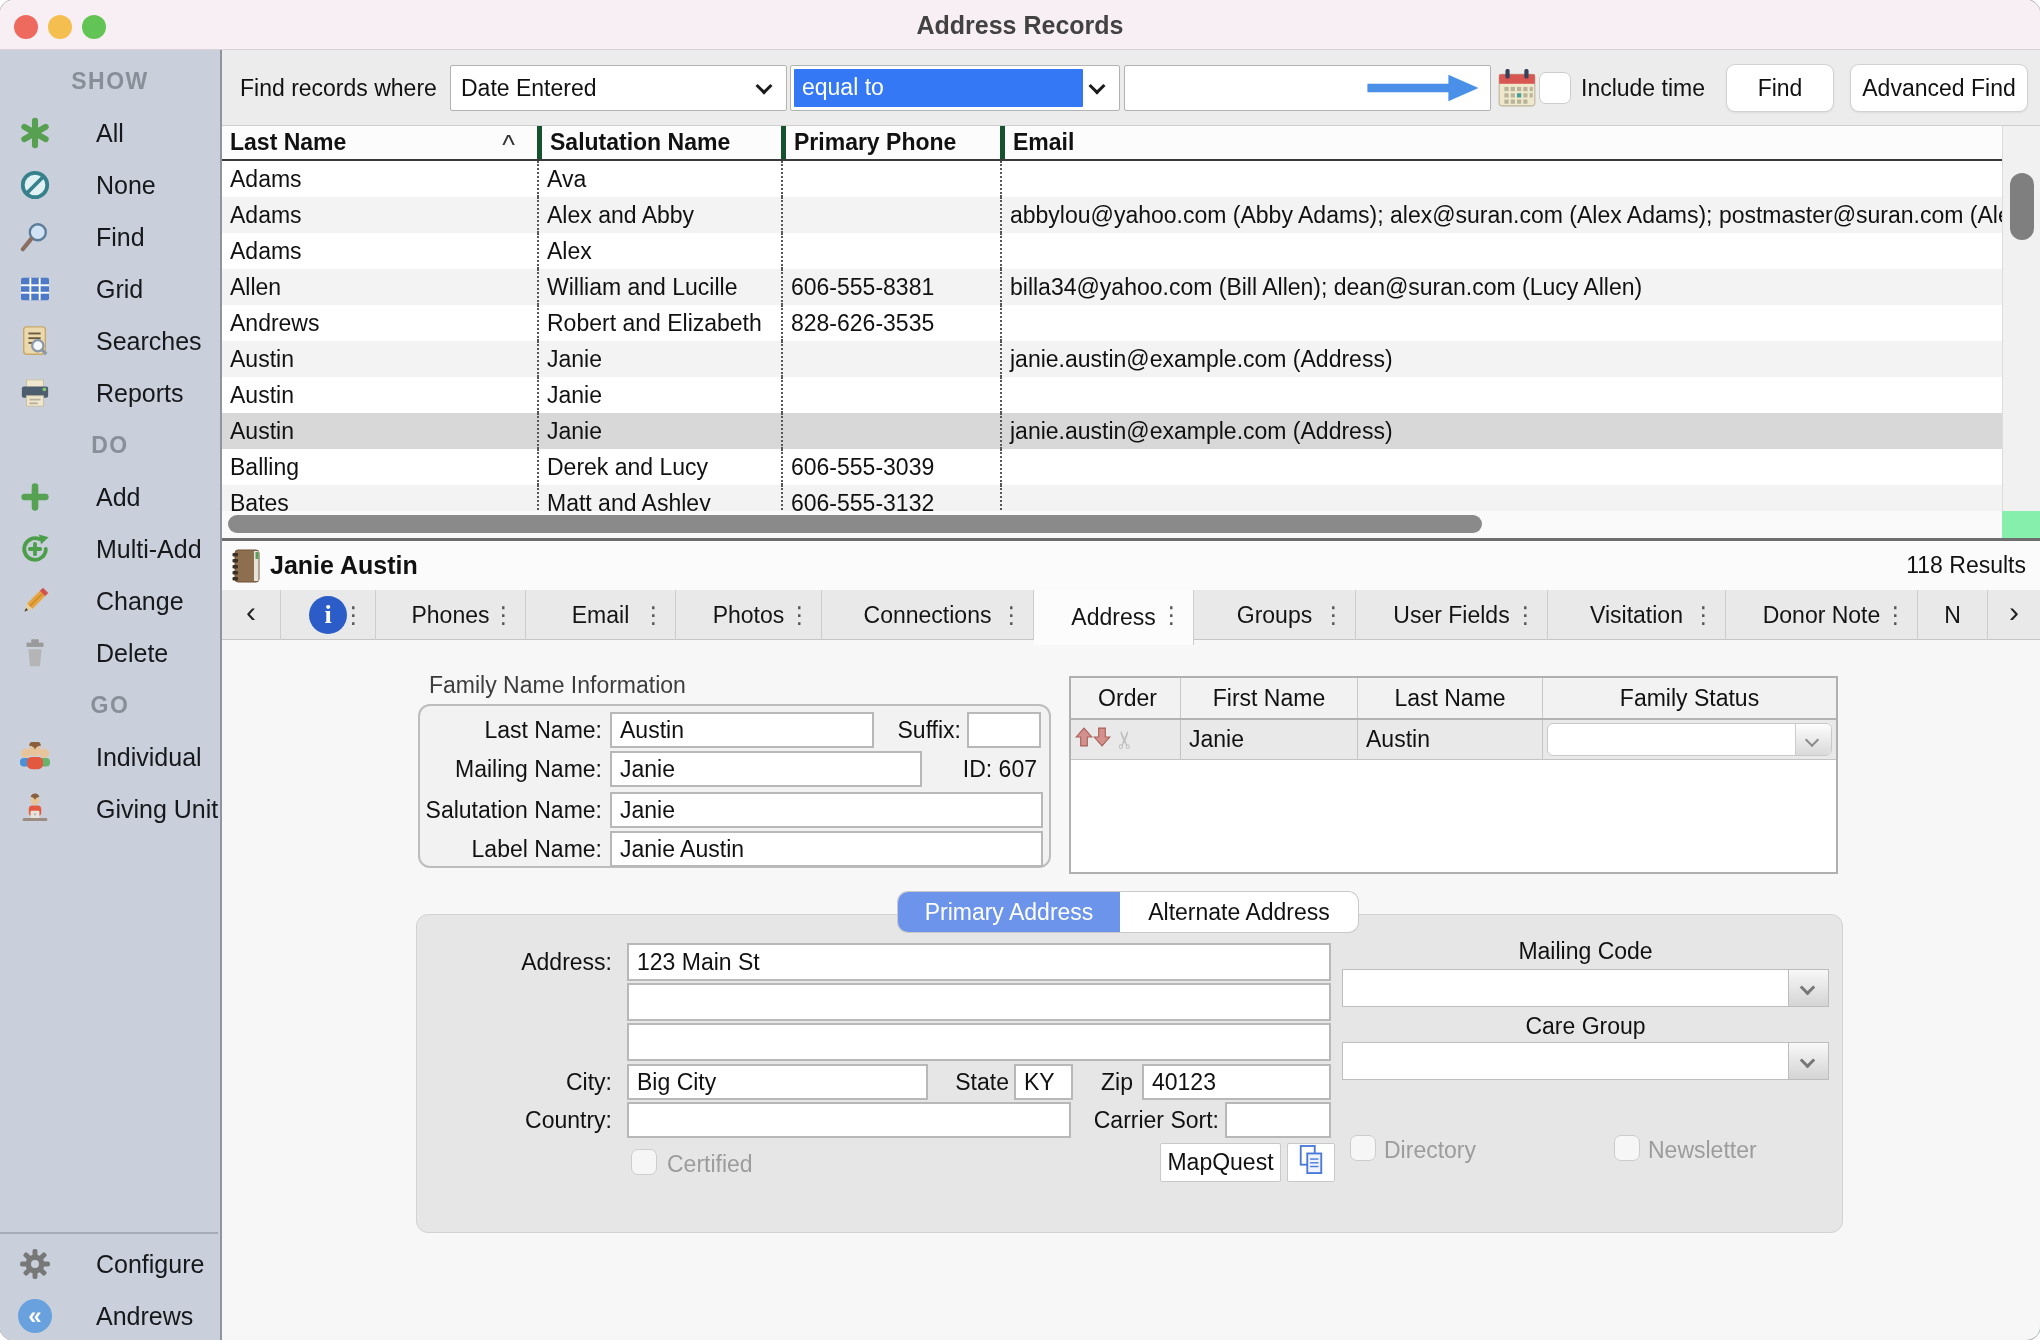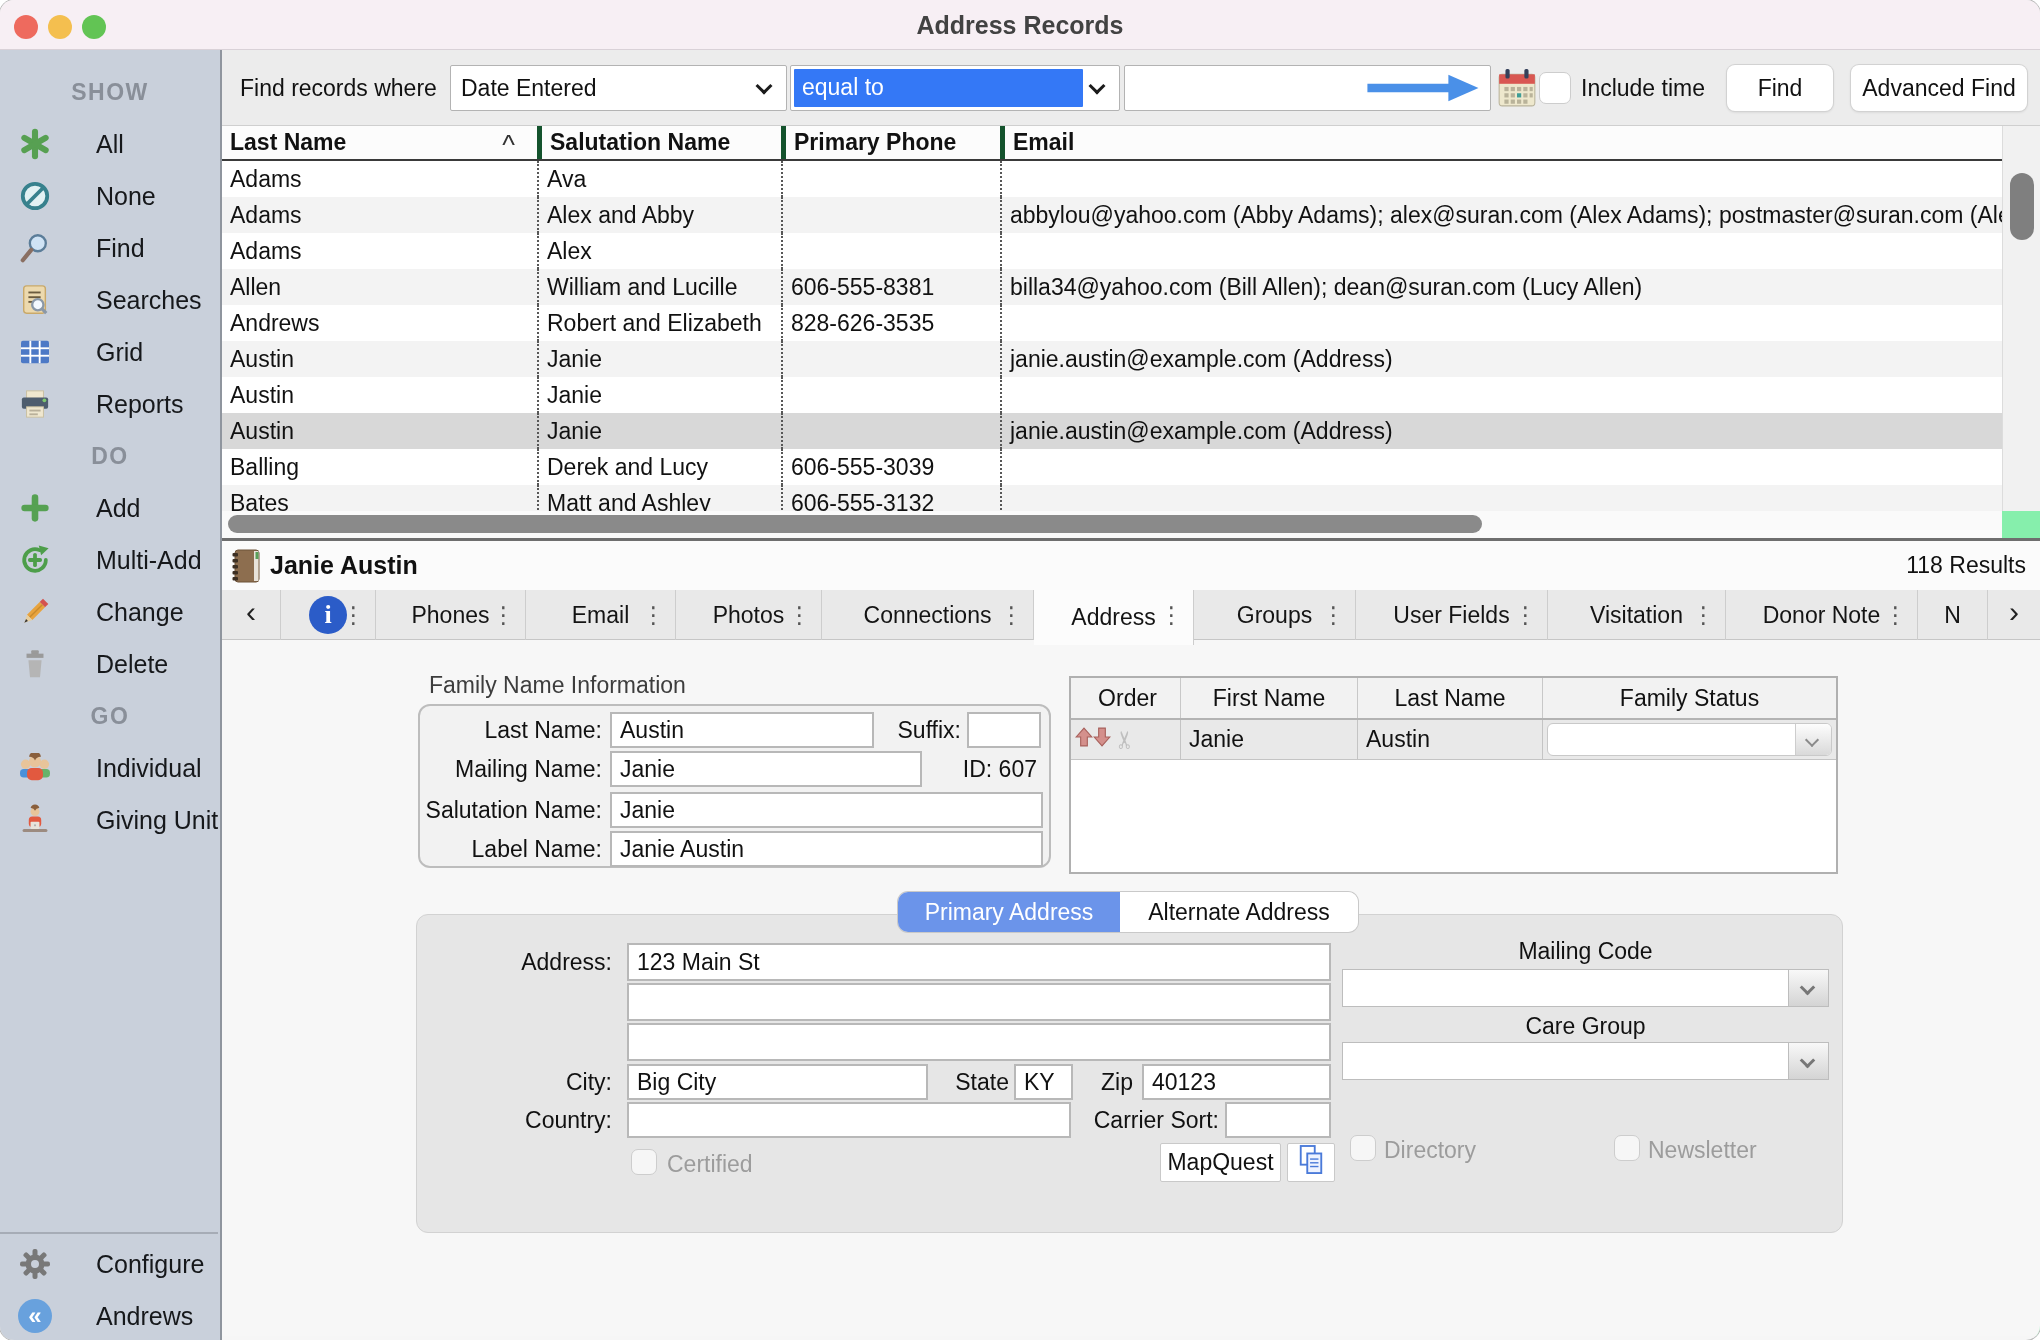--- a/index.html
+++ b/index.html
@@ -9,21 +9,21 @@
 
   
   .titlebar { position:absolute; left:0; top:0; width:2040px; height:50px; background:#f7eff4; border-bottom:1px solid #d9d1d7; }
   .light { position:absolute; top:15px; width:24px; height:24px; border-radius:50%; }
   .light.red { left:14px; background:#ee6a5e; }
   .light.yellow { left:48px; background:#f4bf4f; }
   .light.green { left:82px; background:#62c454; }
   .win-title { position:absolute; left:0; right:0; top:0; height:50px; line-height:50px; text-align:center; font-weight:bold; font-size:25px; color:#424242; }
 
   
-  .sidebar { position:absolute; left:0; top:50px; width:222px; bottom:0; background:#c9d0db; border-right:2px solid #8f959e; padding-top:16px; }
+  .sidebar { position:absolute; left:0; top:50px; width:222px; bottom:0; background:#c9d0db; border-right:2px solid #8f959e; padding-top:5px; }
   .sb-header { height:52px; line-height:52px; text-align:center; color:#898f99; font-weight:bold; font-size:23px; letter-spacing:1.5px; }
   .sb-item { height:52px; display:flex; align-items:center; font-size:25px; color:#16181b; cursor:default;gap:32px; }
   .sb-icon { width:38px; margin-left:16px; margin-right:10px; display:flex; justify-content:center; align-items:center; }
   .sb-divider { position:absolute; left:0; right:2px; top:1182px; border-top:2px solid #a6acb6; }
   .sb-foot-1 { position:absolute; top:1188px; left:0; right:2px; }
   .sb-foot-2 { position:absolute; top:1240px; left:0; right:2px; }
   .collapse-circle { width:34px; height:34px; border-radius:50%; background:#68a1dd; color:#fff; font-size:24px; font-weight:bold; display:flex; align-items:center; justify-content:center; line-height:1; }
 
   
   .main { position:absolute; left:222px; top:50px; width:2028px; bottom:4px; background:#86efac; }
@@ -144,45 +144,45 @@
         <svg width="32" height="32" viewBox="0 0 34 34">
             <circle cx="20" cy="12" r="8.5" fill="#cfe3f5" stroke="#5b7d99" stroke-width="2.5"></circle>
             <line x1="13" y1="19" x2="4" y2="30" stroke="#8a6f62" stroke-width="4.5" stroke-linecap="round"></line>
           </svg>
       </span>
       <span>Find</span>
     </div>
 
     <div class="sb-item">
       <span class="sb-icon">
-        <svg width="32" height="32" viewBox="0 0 34 34">
-            <rect x="5" y="2" width="23" height="29" rx="3" fill="#ecd9ae" stroke="#c9a96a" stroke-width="1.5"></rect>
-            <line x1="10" y1="9" x2="23" y2="9" stroke="#6b5b3e" stroke-width="2"></line>
-            <line x1="10" y1="14" x2="23" y2="14" stroke="#6b5b3e" stroke-width="2"></line>
-            <line x1="10" y1="19" x2="18" y2="19" stroke="#6b5b3e" stroke-width="2"></line>
-            <circle cx="20" cy="22" r="6" fill="#f4f9ff" stroke="#8a98a8" stroke-width="2.5"></circle>
-            <line x1="24.5" y1="26.5" x2="29" y2="31" stroke="#8a98a8" stroke-width="3.5"></line>
-          </svg>
-      </span>
-      <span>Searches</span>
-    </div>
-
-    <div class="sb-item">
-      <span class="sb-icon">
         <svg width="32" height="28" viewBox="0 0 34 30">
             <rect x="2" y="3" width="30" height="24" rx="2" fill="#4d79c6"></rect>
             <g stroke="#fff" stroke-width="2">
               <line x1="2" y1="11" x2="32" y2="11"></line>
               <line x1="2" y1="19" x2="32" y2="19"></line>
               <line x1="12" y1="3" x2="12" y2="27"></line>
               <line x1="22" y1="3" x2="22" y2="27"></line>
             </g>
           </svg>
       </span>
       <span>Grid</span>
+    </div>
+
+    <div class="sb-item">
+      <span class="sb-icon">
+        <svg width="32" height="32" viewBox="0 0 34 34">
+            <rect x="5" y="2" width="23" height="29" rx="3" fill="#ecd9ae" stroke="#c9a96a" stroke-width="1.5"></rect>
+            <line x1="10" y1="9" x2="23" y2="9" stroke="#6b5b3e" stroke-width="2"></line>
+            <line x1="10" y1="14" x2="23" y2="14" stroke="#6b5b3e" stroke-width="2"></line>
+            <line x1="10" y1="19" x2="18" y2="19" stroke="#6b5b3e" stroke-width="2"></line>
+            <circle cx="20" cy="22" r="6" fill="#f4f9ff" stroke="#8a98a8" stroke-width="2.5"></circle>
+            <line x1="24.5" y1="26.5" x2="29" y2="31" stroke="#8a98a8" stroke-width="3.5"></line>
+          </svg>
+      </span>
+      <span>Searches</span>
     </div>
 
     <div class="sb-item">
       <span class="sb-icon">
         <svg width="32" height="30" viewBox="0 0 34 32">
             <rect x="8" y="2" width="18" height="8" fill="#efe7cf" stroke="#c9bf9f"></rect>
             <rect x="3" y="9" width="28" height="12" rx="2" fill="#4e5d6e"></rect>
             <circle cx="27" cy="12" r="2" fill="#7ec96f"></circle>
             <rect x="8" y="19" width="18" height="11" fill="#efe7cf" stroke="#c9bf9f"></rect>
             <line x1="11" y1="23" x2="23" y2="23" stroke="#b9b09a" stroke-width="2"></line>

